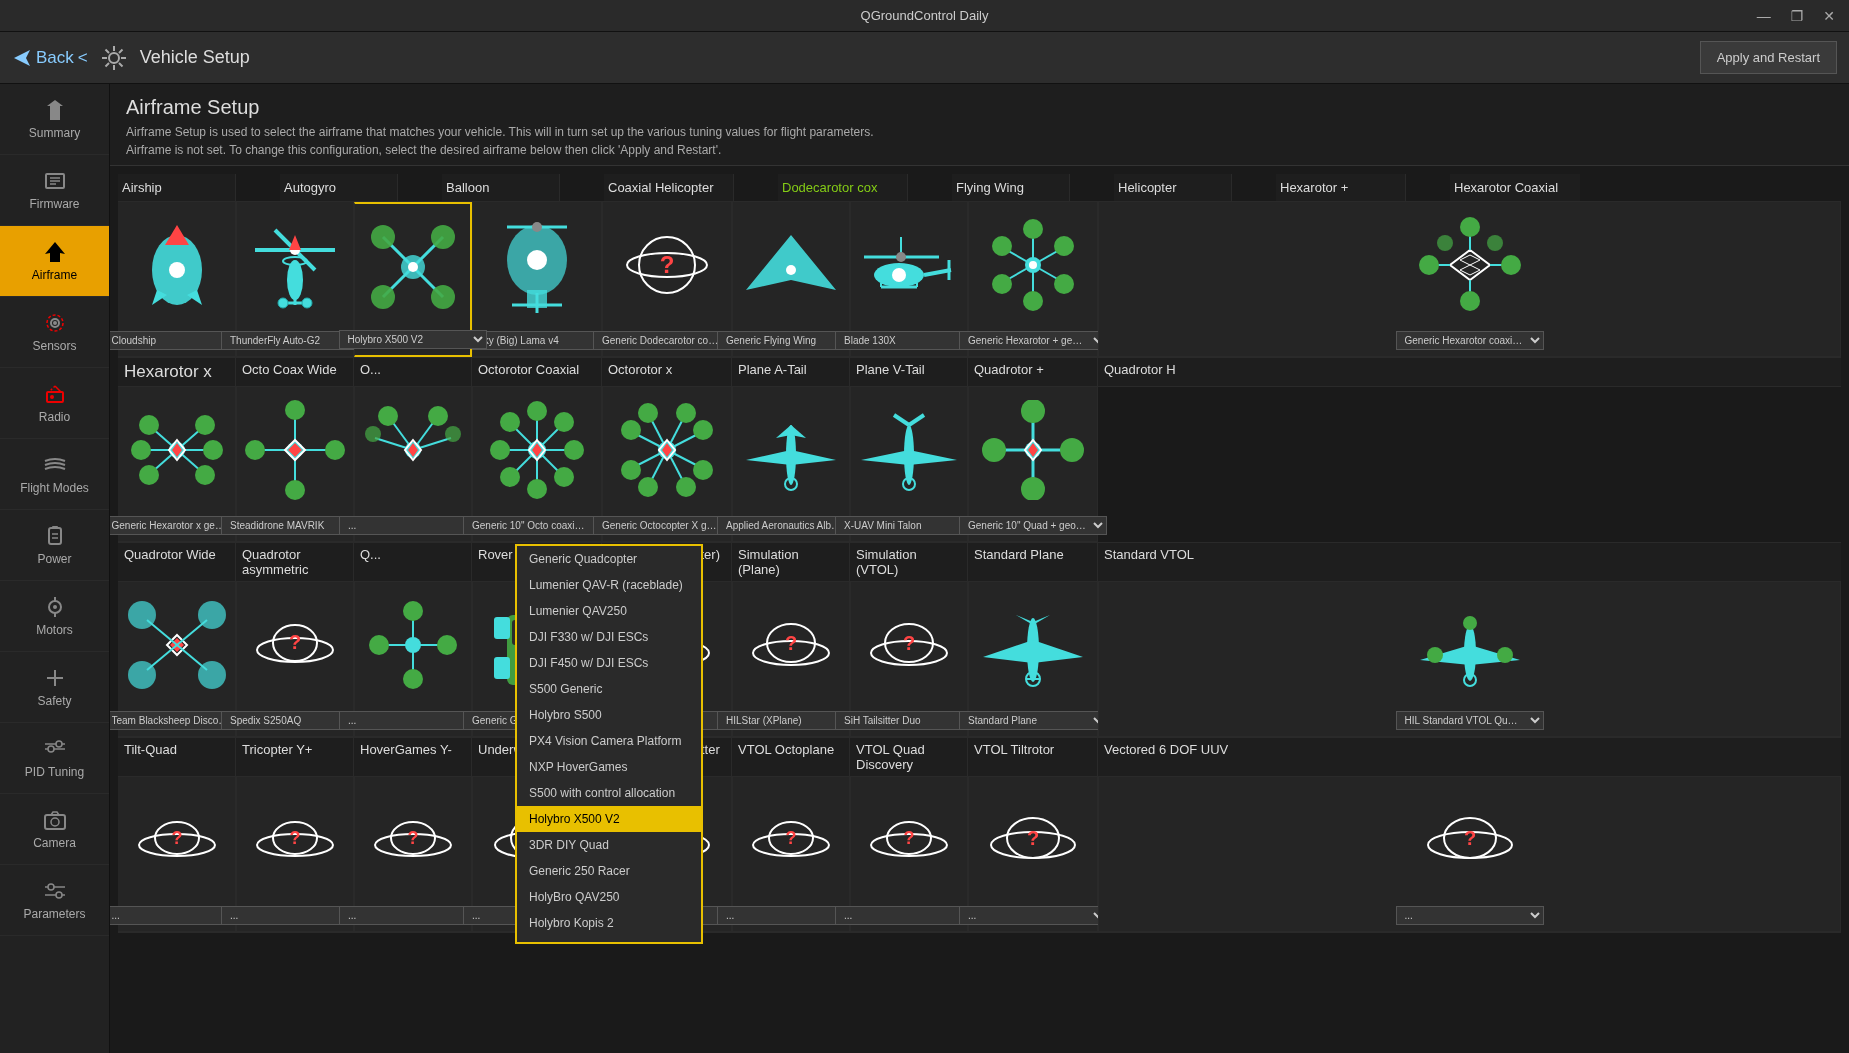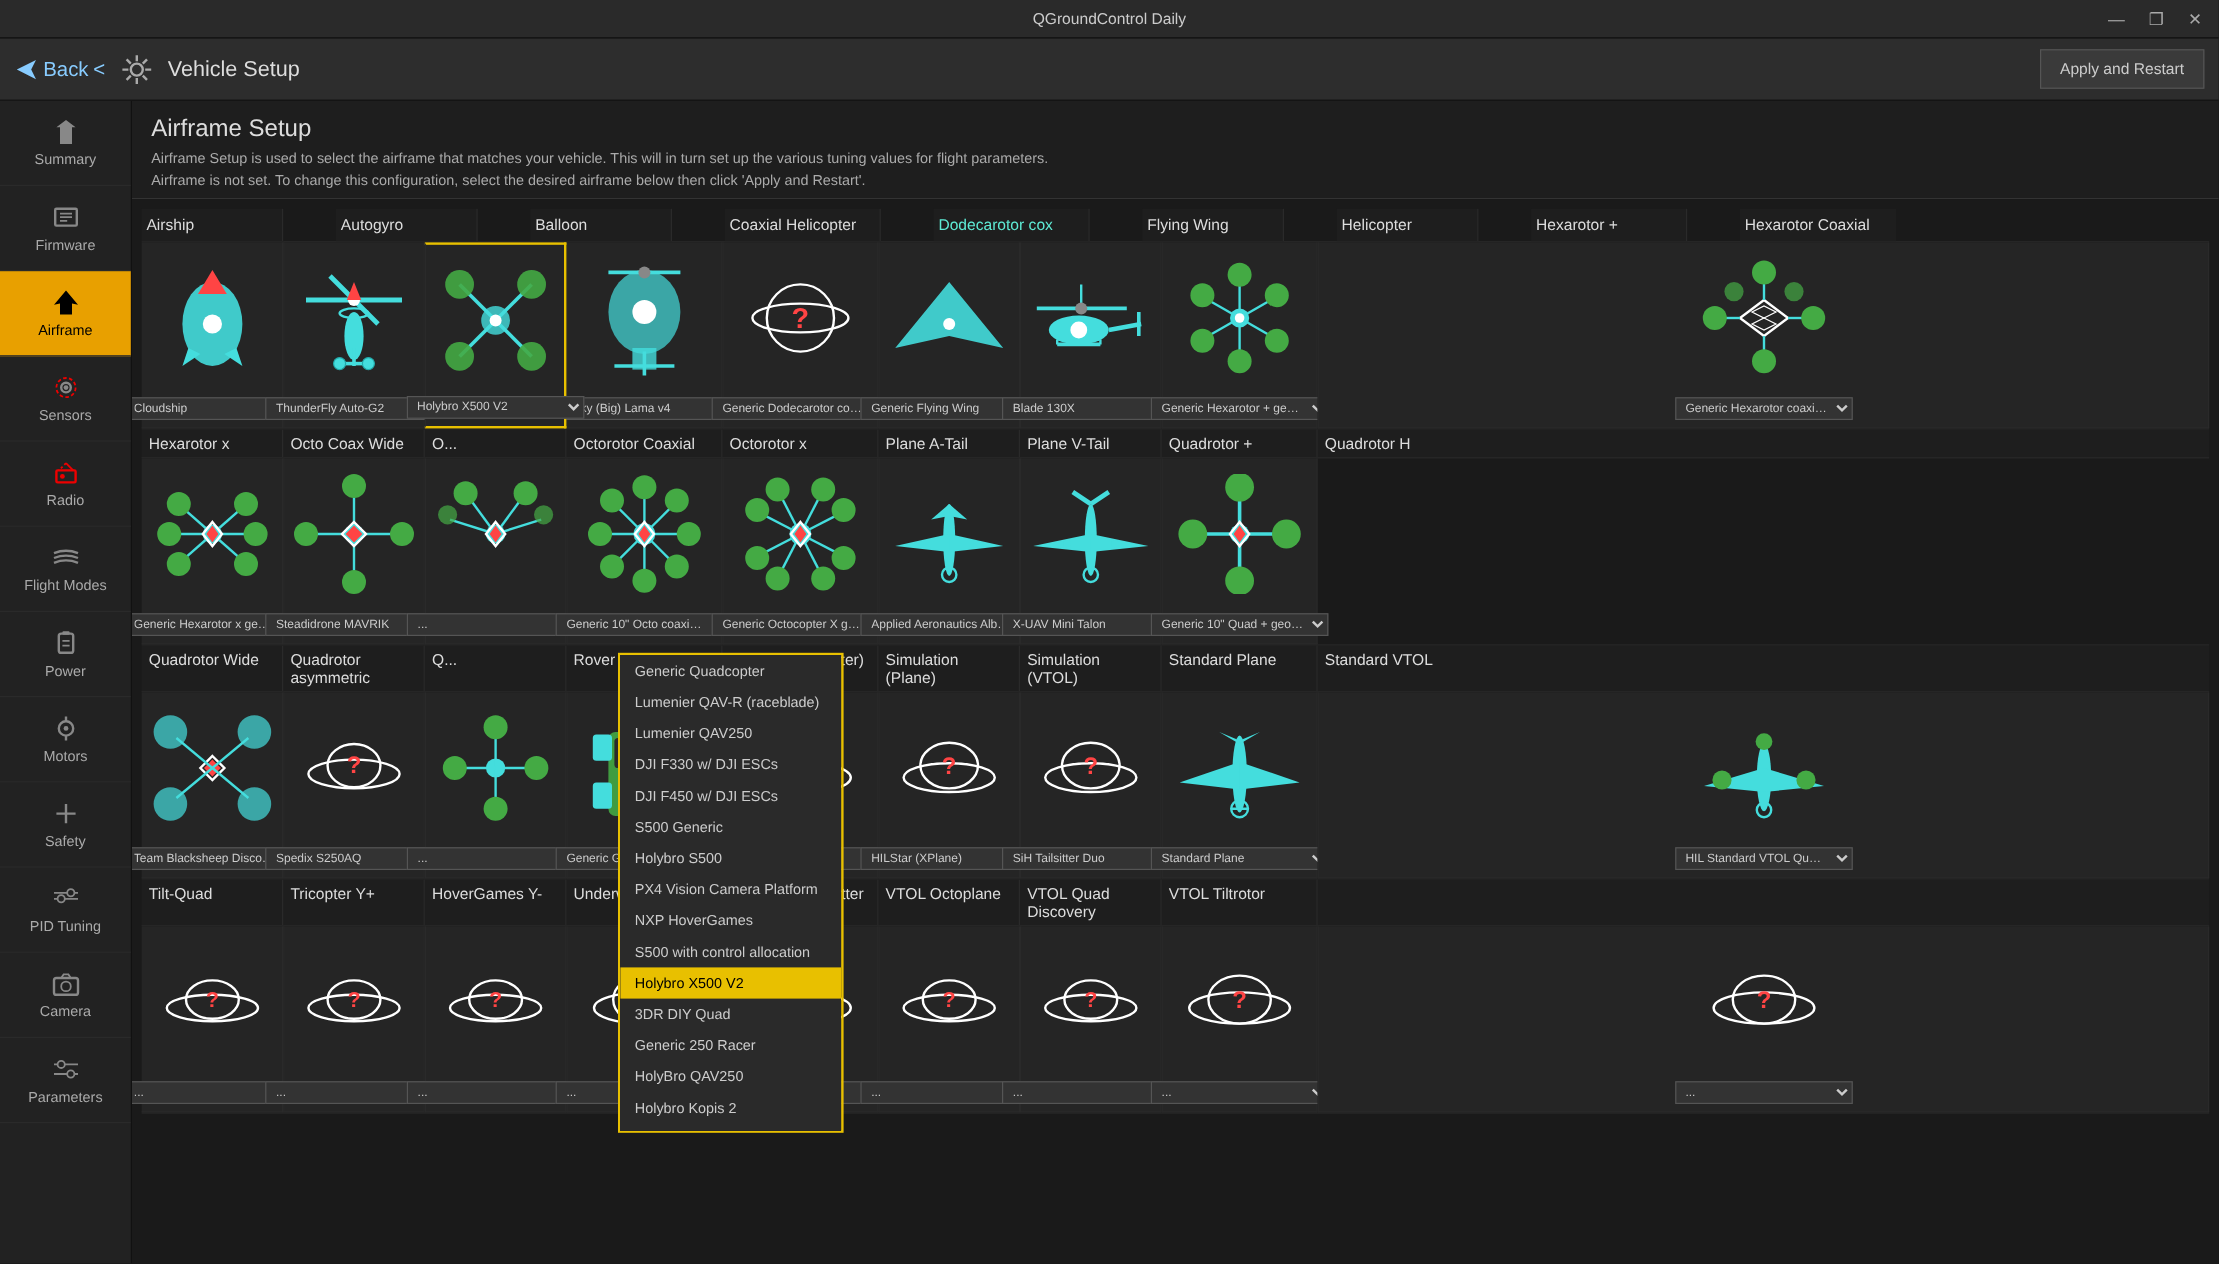--- a/index.html
+++ b/index.html
@@ -407,21 +407,21 @@
         <div style="display:flex; flex-direction:column; min-width:118px; border-right:1px solid #2a2a2a; padding:6px 4px; background:#1e1e1e;">
           <span style="font-size:13px;color:#ddd;">Autogyro</span>
         </div>
         <div style="display:flex; flex-direction:column; min-width:118px; border-right:1px solid #2a2a2a; padding:6px 4px; background:#1e1e1e;">
           <span style="font-size:13px;color:#ddd;">Balloon</span>
         </div>
         <div style="display:flex; flex-direction:column; min-width:130px; border-right:1px solid #2a2a2a; padding:6px 4px; background:#1e1e1e;">
           <span style="font-size:13px;color:#ddd;">Coaxial Helicopter</span>
         </div>
         <div style="display:flex; flex-direction:column; min-width:130px; border-right:1px solid #2a2a2a; padding:6px 4px; background:#1e1e1e;">
-          <span style="font-size:13px;color:#5eead4;">Dodecarotor cox</span>
+          <span style="font-size:13px;color:#84cc16;">Dodecarotor cox</span>
         </div>
         <div style="display:flex; flex-direction:column; min-width:118px; border-right:1px solid #2a2a2a; padding:6px 4px; background:#1e1e1e;">
           <span style="font-size:13px;color:#ddd;">Flying Wing</span>
         </div>
         <div style="display:flex; flex-direction:column; min-width:118px; border-right:1px solid #2a2a2a; padding:6px 4px; background:#1e1e1e;">
           <span style="font-size:13px;color:#ddd;">Helicopter</span>
         </div>
         <div style="display:flex; flex-direction:column; min-width:130px; border-right:1px solid #2a2a2a; padding:6px 4px; background:#1e1e1e;">
           <span style="font-size:13px;color:#ddd;">Hexarotor +</span>
         </div>
@@ -615,21 +615,21 @@
               <polygon points="55,50 65,55 55,60 45,55" fill="none" stroke="white" stroke-width="1"></polygon>
             </svg>
           </div>
           <select class="card-select">
             <option>Generic Hexarotor coaxial ge</option>
           </select>
         </div>
       </div>
 
       <div style="display:flex; border-bottom:1px solid #2a2a2a; background:#1e1e1e;">
-        <div style="min-width:118px; max-width:118px; padding:4px 6px; border-right:1px solid #2a2a2a;"><span style="font-size:13px;color:#ddd;">Hexarotor x</span></div>
+        <div style="min-width:118px; max-width:118px; padding:4px 6px; border-right:1px solid #2a2a2a;"><span style="font-size:17px;color:#ddd;">Hexarotor x</span></div>
         <div style="min-width:118px; max-width:118px; padding:4px 6px; border-right:1px solid #2a2a2a;"><span style="font-size:13px;color:#ddd;">Octo Coax Wide</span></div>
         <div style="min-width:118px; max-width:118px; padding:4px 6px; border-right:1px solid #2a2a2a;"><span style="font-size:13px;color:#ddd;">O...</span></div>
         <div style="min-width:130px; max-width:130px; padding:4px 6px; border-right:1px solid #2a2a2a;"><span style="font-size:13px;color:#ddd;">Octorotor Coaxial</span></div>
         <div style="min-width:130px; max-width:130px; padding:4px 6px; border-right:1px solid #2a2a2a;"><span style="font-size:13px;color:#ddd;">Octorotor x</span></div>
         <div style="min-width:118px; max-width:118px; padding:4px 6px; border-right:1px solid #2a2a2a;"><span style="font-size:13px;color:#ddd;">Plane A-Tail</span></div>
         <div style="min-width:118px; max-width:118px; padding:4px 6px; border-right:1px solid #2a2a2a;"><span style="font-size:13px;color:#ddd;">Plane V-Tail</span></div>
         <div style="min-width:130px; max-width:130px; padding:4px 6px; border-right:1px solid #2a2a2a;"><span style="font-size:13px;color:#ddd;">Quadrotor +</span></div>
         <div style="flex:1; padding:4px 6px;"><span style="font-size:13px;color:#ddd;">Quadrotor H</span></div>
       </div>
 
@@ -1006,20 +1006,21 @@
 
       <div style="display:flex; border-bottom:1px solid #2a2a2a; background:#1e1e1e;">
         <div style="min-width:118px; max-width:118px; padding:4px 6px; border-right:1px solid #2a2a2a;"><span style="font-size:13px;color:#ddd;">Tilt-Quad</span></div>
         <div style="min-width:118px; max-width:118px; padding:4px 6px; border-right:1px solid #2a2a2a;"><span style="font-size:13px;color:#ddd;">Tricopter Y+</span></div>
         <div style="min-width:118px; max-width:118px; padding:4px 6px; border-right:1px solid #2a2a2a;"><span style="font-size:13px;color:#ddd;">HoverGames Y-</span></div>
         <div style="min-width:130px; max-width:130px; padding:4px 6px; border-right:1px solid #2a2a2a;"><span style="font-size:13px;color:#ddd;">Underwater Robot</span></div>
         <div style="min-width:130px; max-width:130px; padding:4px 6px; border-right:1px solid #2a2a2a;"><span style="font-size:13px;color:#ddd;">VTOL Duo Tailsitter</span></div>
         <div style="min-width:118px; max-width:118px; padding:4px 6px; border-right:1px solid #2a2a2a;"><span style="font-size:13px;color:#ddd;">VTOL Octoplane</span></div>
         <div style="min-width:118px; max-width:118px; padding:4px 6px; border-right:1px solid #2a2a2a;"><span style="font-size:13px;color:#ddd;">VTOL Quad Discovery</span></div>
         <div style="min-width:130px; max-width:130px; padding:4px 6px; border-right:1px solid #2a2a2a;"><span style="font-size:13px;color:#ddd;">VTOL Tiltrotor</span></div>
+        <div style="flex:1; padding:4px 6px;"><span style="font-size:13px;color:#ddd;">Vectored 6 DOF UUV</span></div>
       </div>
 
       <div style="display:flex; border-bottom:1px solid #2a2a2a;">
         <div class="card" style="min-width:118px; max-width:118px;">
           <div class="card-img">
             <svg width="100" height="80" viewBox="0 0 100 80">
               <ellipse cx="50" cy="45" rx="38" ry="11" fill="none" stroke="white" stroke-width="2"></ellipse>
               <ellipse cx="50" cy="38" rx="22" ry="16" fill="none" stroke="white" stroke-width="2"></ellipse>
               <text x="50" y="44" text-anchor="middle" font-size="18" fill="#f44" font-weight="bold">?</text>
             </svg>

